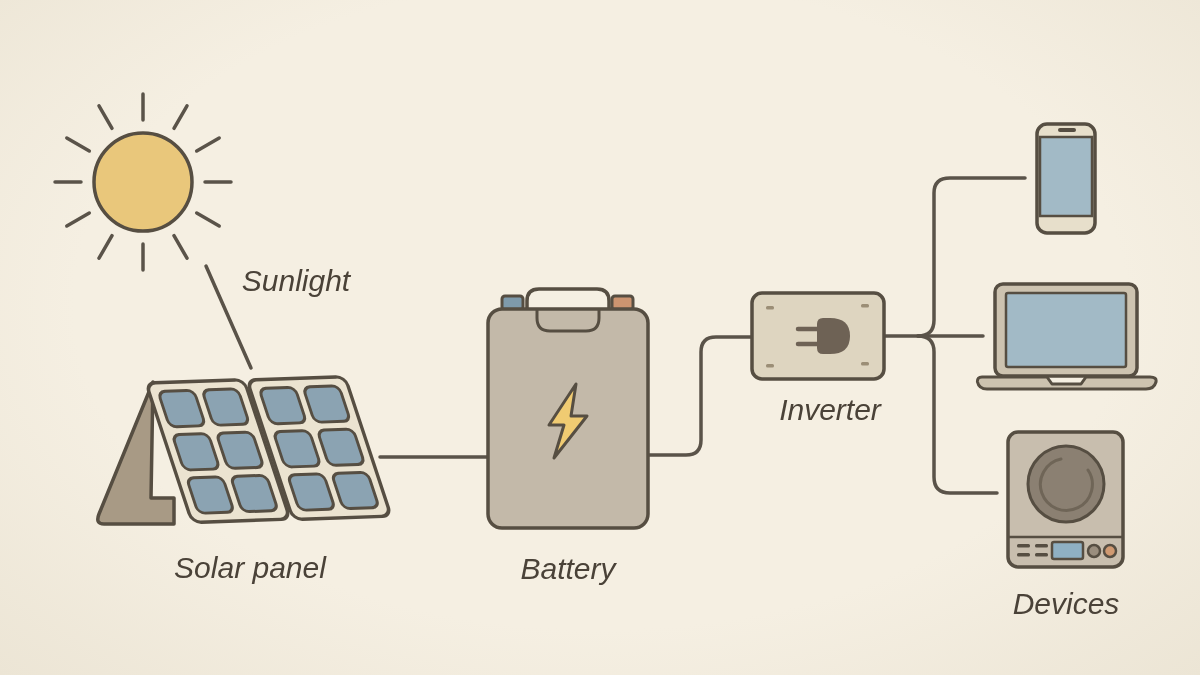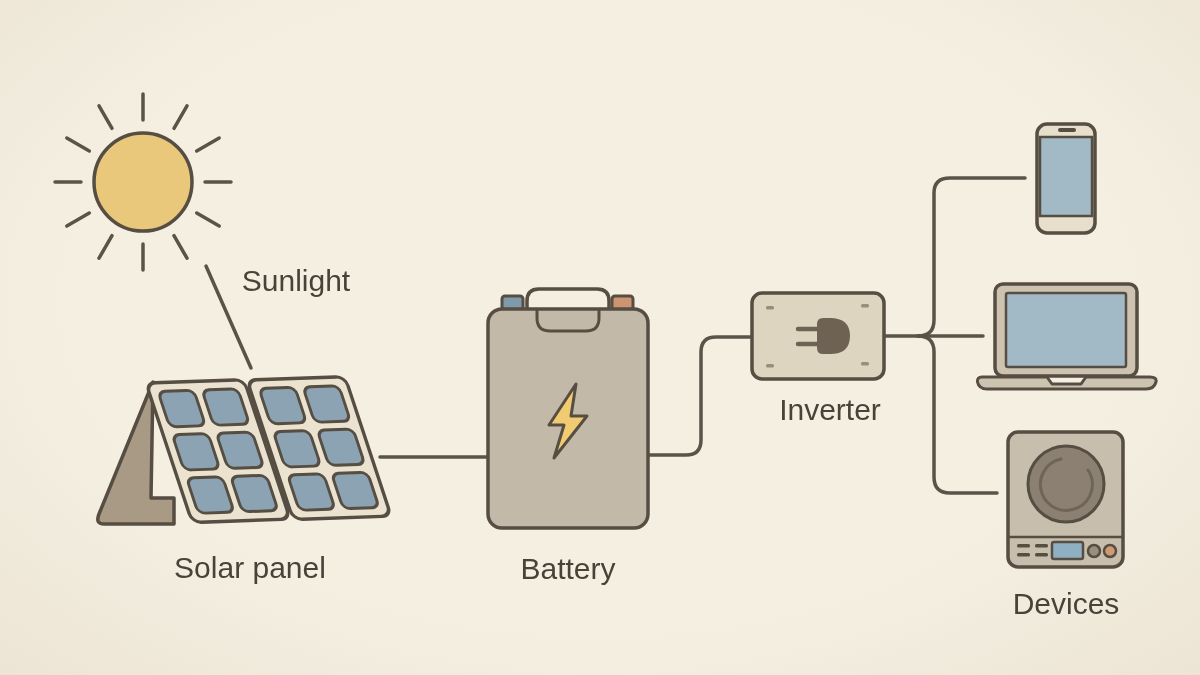--- a/index.html
+++ b/index.html
@@ -3,20 +3,21 @@
 <meta charset="utf-8">
 <style>
   html,body{margin:0;padding:0;background:#e8e2d4;}
   .stage{
     position:relative;
     width:1200px;height:675px;
     margin:0 auto;
     background:radial-gradient(ellipse at 50% 45%, var(--background) 0%, var(--background) 62%, #ece5d5 100%);
     font-family:"Liberation Sans", sans-serif;
     overflow:hidden;
+    font-style:italic;
   }
   svg{position:absolute;inset:0;display:block;}
   .wire{fill:none;stroke:var(--wire);stroke-width:3.5;stroke-linecap:round;}
   .outl{stroke:var(--outline);}
   .lbl{
     font-family:"Liberation Sans", sans-serif;
     font-size:30px;
     fill:var(--text);
     text-anchor:middle;
   }

